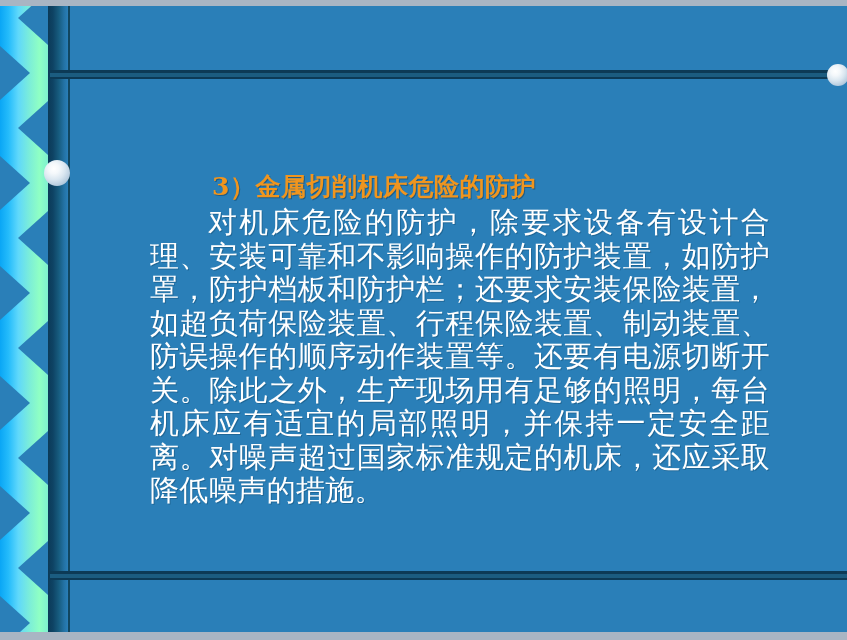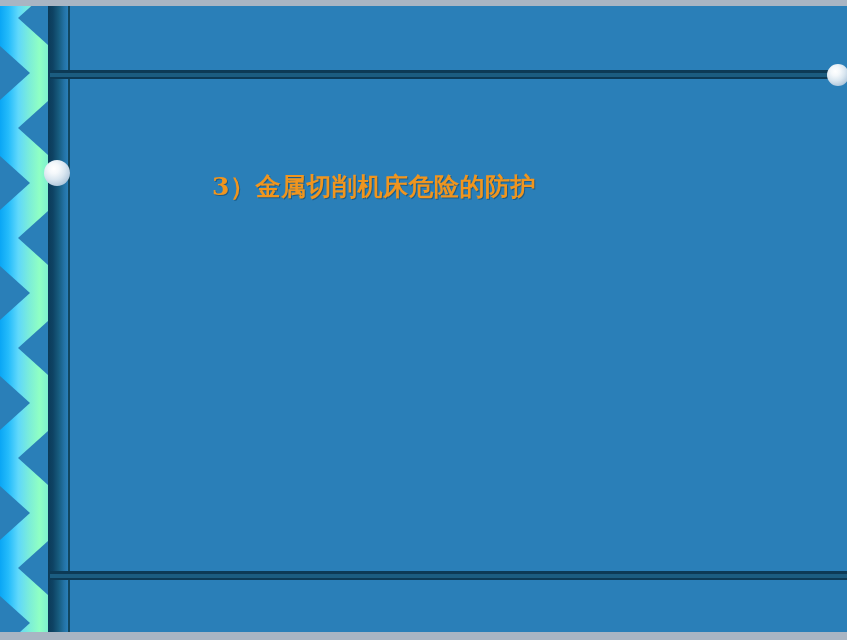--- a/index.html
+++ b/index.html
@@ -209,15 +209,16 @@
   </div>
 
   <div class="sphere left-sphere"></div>
   <div class="sphere right-sphere"></div>
 
   <div class="edge-strip top"></div>
   <div class="edge-strip bottom"></div>
 
   <div class="content">
     <h1 class="slide-title">3）金属切削机床危险的防护</h1>
+    <p class="body-text">对机床危险的防护，除要求设备有设计合理、安装可靠和不影响操作的防护装置，如防护罩，防护档板和防护栏；还要求安装保险装置，如超负荷保险装置、行程保险装置、制动装置、防误操作的顺序动作装置等。还要有电源切断开关。除此之外，生产现场用有足够的照明，每台机床应有适宜的局部照明，并保持一定安全距离。对噪声超过国家标准规定的机床，还应采取降低噪声的措施。</p>
   </div>
 
 </div>
 
 </body></html>

